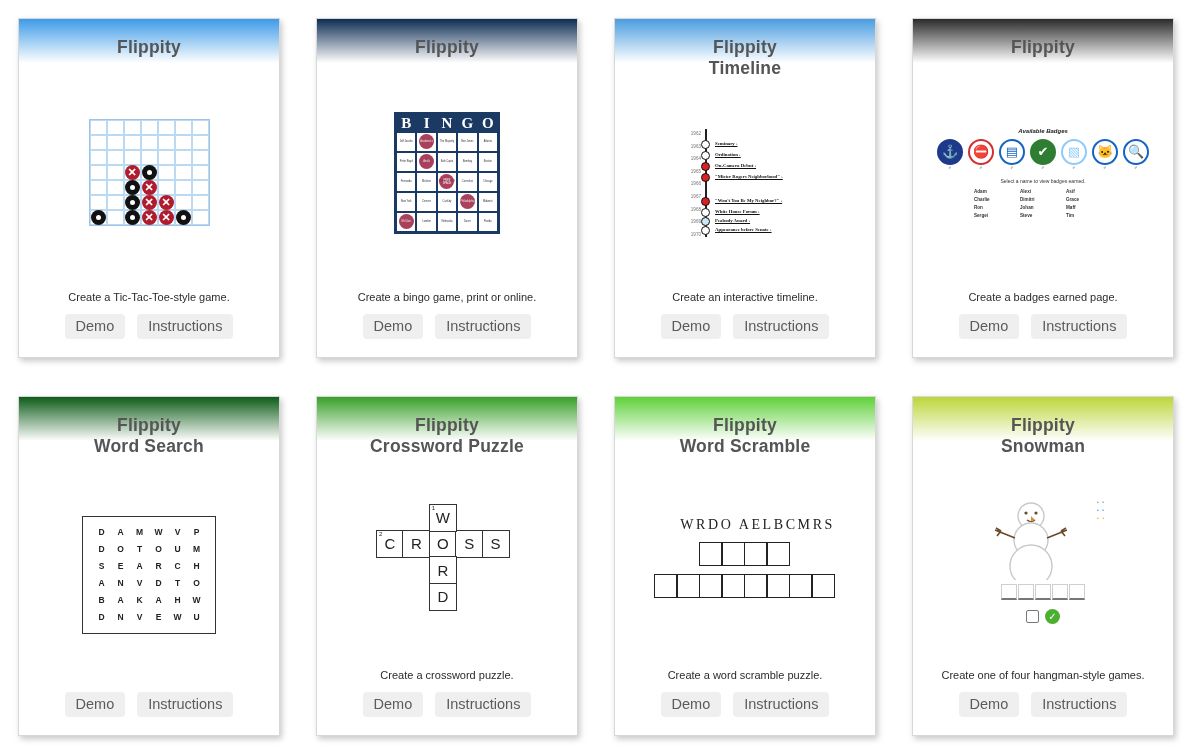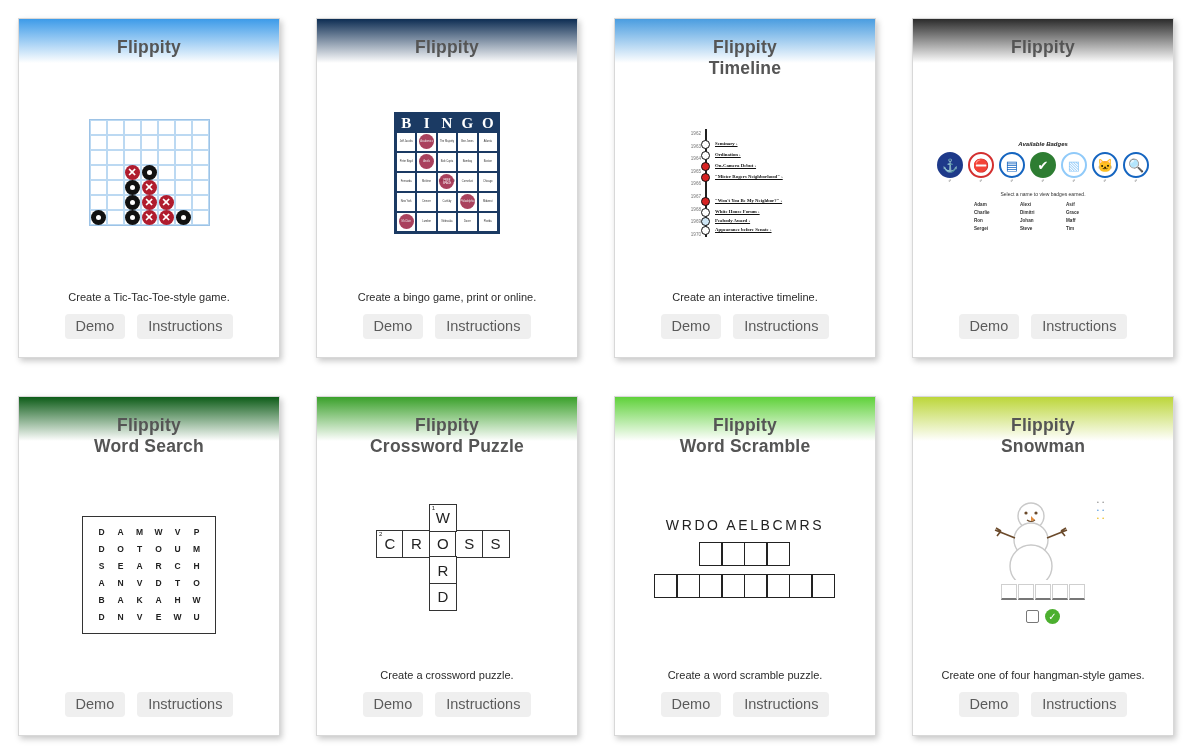--- a/index.html
+++ b/index.html
@@ -126,21 +126,21 @@
 
   
   .cw { position: relative; width: 142px; height: 115px; }
   .cw-cell { position:absolute; width:28px; height:28px; border:1.6px solid #333; background:#fff;
       display:flex; align-items:center; justify-content:center; font-size:15px; color:#222; }
   .cw-cell sup { position:absolute; left:2px; top:0px; font-size:6px; }
 
   
   .sc { text-align:center; }
   .sc-letters { font-size:14px; letter-spacing:2.6px; color:#222; margin-bottom:9px;
-      font-family:Liberation Sans, sans-serif; }
+      font-family:Liberation Serif, serif;text-align:right; }
   .sc-row { display:flex; justify-content:center; margin-bottom:8px; }
   .sc-row i { display:block; width:24px; height:24px; border:1.5px solid #222; margin-left:-1.5px; }
 
   
   .sn { width:190px; display:flex; flex-direction:column; align-items:center; }
   .sn-top { display:flex; align-items:flex-start; gap:16px; }
   .sn-dots div { font-size:5px; letter-spacing:1px; line-height:8px; }
   .sn-blanks { display:flex; gap:1px; margin-top:4px; }
   .sn-blanks i { display:block; width:16px; height:16px; border:1px solid #cfcfcf; border-bottom:2px solid #777; }
   .sn-ctrl { display:flex; align-items:center; gap:6px; margin-top:9px; }
@@ -470,20 +470,21 @@
             <span>Grace</span>
             <span>Ron</span>
             <span>Johan</span>
             <span>Maff</span>
             <span>Sergei</span>
             <span>Steve</span>
             <span>Tim</span>
           </div>
         </div>
       </div>
+      <div class="desc">Create a badges earned page.</div>
       <div class="btnrow">
         <button class="btn">Demo</button>
         <button class="btn">Instructions</button>
       </div>
     </div>
     <div class="card">
       <div class="card-band" style="background: linear-gradient(rgb(13, 92, 24) 0%, rgb(255, 255, 255) 100%);"></div>
       <div class="card-title">
         <div>Flippity</div>
         <div>Word Search</div>

